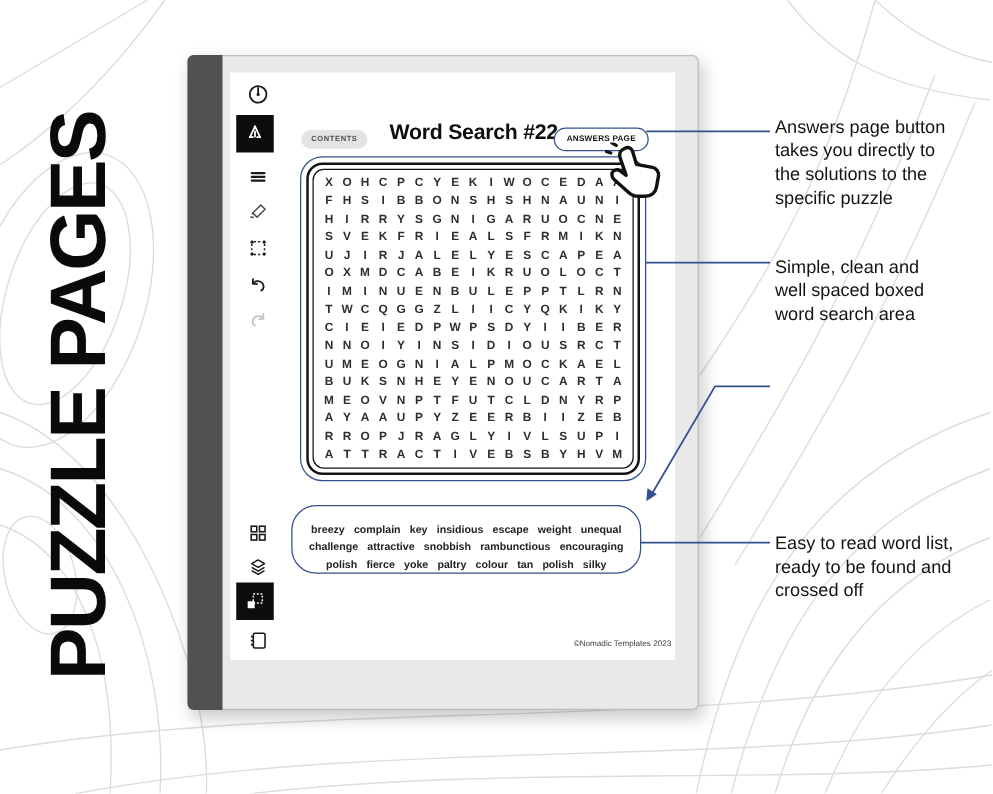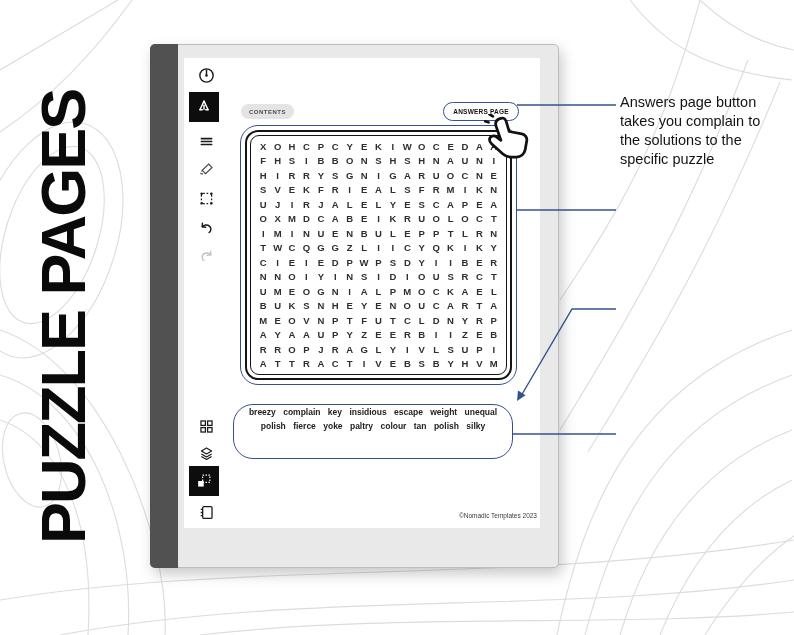--- a/index.html
+++ b/index.html
@@ -49,21 +49,21 @@
   .grid-black{position:absolute;inset:4px;border:2px solid #141414;border-radius:13px;}
   .grid-innerline{position:absolute;inset:3px;border:1px solid #141414;border-radius:9px;}
   .letters{position:absolute;left:9px;right:9px;top:7px;bottom:7px;display:grid;
     grid-template-rows:repeat(16,1fr);}
   .grid-row{display:grid;grid-template-columns:repeat(17,1fr);}
   .cell{text-align:center;font-size:9.5px;font-weight:bold;color:#2e2e2e;align-self:center;}
 
   
   .wordlist{position:absolute;left:49px;top:346px;width:280px;height:55px;box-sizing:border-box;
     border:1.5px solid var(--accent);border-radius:20px;
-    display:flex;flex-direction:column;justify-content:flex-start;}
+    display:flex;flex-direction:column;justify-content:flex-end;}
   .wl-line{text-align:center;font-size:8.5px;font-weight:bold;color:#222;word-spacing:5px;line-height:14px;}
 
   .copyright{position:absolute;right:3px;bottom:9px;font-size:6.5px;color:#3a3a3a;}
 
   
   .annotation{position:absolute;left:620px;width:172px;font-size:14.5px;line-height:19px;
     color:#131313;white-space:pre-line;}
   .ann-0{top:93px}.ann-1{top:205px}.ann-2{top:307px}.ann-3{top:426px}
 
   #connectors{position:absolute;inset:0;pointer-events:none;}
@@ -204,20 +204,21 @@
       <div class="tool t-notebook">
         <svg width="17" height="17" viewBox="0 0 20 20">
             <g fill="none" stroke="#1a1a1a" stroke-width="1.5">
               <rect x="5.5" y="3" width="11" height="14" rx="1.5"></rect>
               <path d="M5.5 6.2 h-2.3 M5.5 10 h-2.3 M5.5 13.8 h-2.3"></path>
             </g>
           </svg>
       </div>
 
       <div class="contents-btn">CONTENTS</div>
+      <div class="page-title">Word Search #22</div>
       <div class="answers-btn">ANSWERS PAGE</div>
 
       <div class="grid-outer">
         <div class="grid-black">
           <div class="grid-innerline"></div>
           <div class="letters">
               <div class="grid-row">
                 <span class="cell">X</span>
                 <span class="cell">O</span>
                 <span class="cell">H</span>
@@ -520,20 +521,21 @@
                 <span class="cell">H</span>
                 <span class="cell">V</span>
                 <span class="cell">M</span>
               </div>
             </div>
         </div>
       </div>
 
       <div class="wordlist">
         <div class="wl-line">breezy complain key insidious escape weight unequal</div>
+        <div class="wl-line">challenge attractive snobbish rambunctious encouraging</div>
         <div class="wl-line">polish fierce yoke paltry colour tan polish silky</div>
       </div>
 
       <div class="copyright">©Nomadic Templates 2023</div>
 
       <div class="hand">
         <svg width="52" height="52" viewBox="0 0 36 36">
           <g stroke="#111" stroke-width="1.8" stroke-linecap="round" fill="none">
             <path d="M6.2 1.6 L3.8 0.2"></path>
             <path d="M3.2 5.8 L0.8 5"></path>
@@ -549,17 +551,23 @@
     <g fill="none" stroke="#35508e" stroke-width="1.4">
       <path d="M517 105 H616"></path>
       <path d="M516 210 H616"></path>
       <path d="M616 309 H572 L521 396"></path>
       <path d="M512 434 H616"></path>
     </g>
     <polygon points="517,401 525.5,395.3 518,390.6" fill="#35508e"></polygon>
   </svg>
 
   <div class="annotation ann-0">Answers page button
-takes you complain to
+takes you directly to
 the solutions to the
 specific puzzle</div>
+  <div class="annotation ann-1">Simple, clean and
+well spaced boxed
+word search area</div>
+  <div class="annotation ann-3">Easy to read word list,
+ready to be found and
+crossed off</div>
 
 </div>
 
 </body></html>

